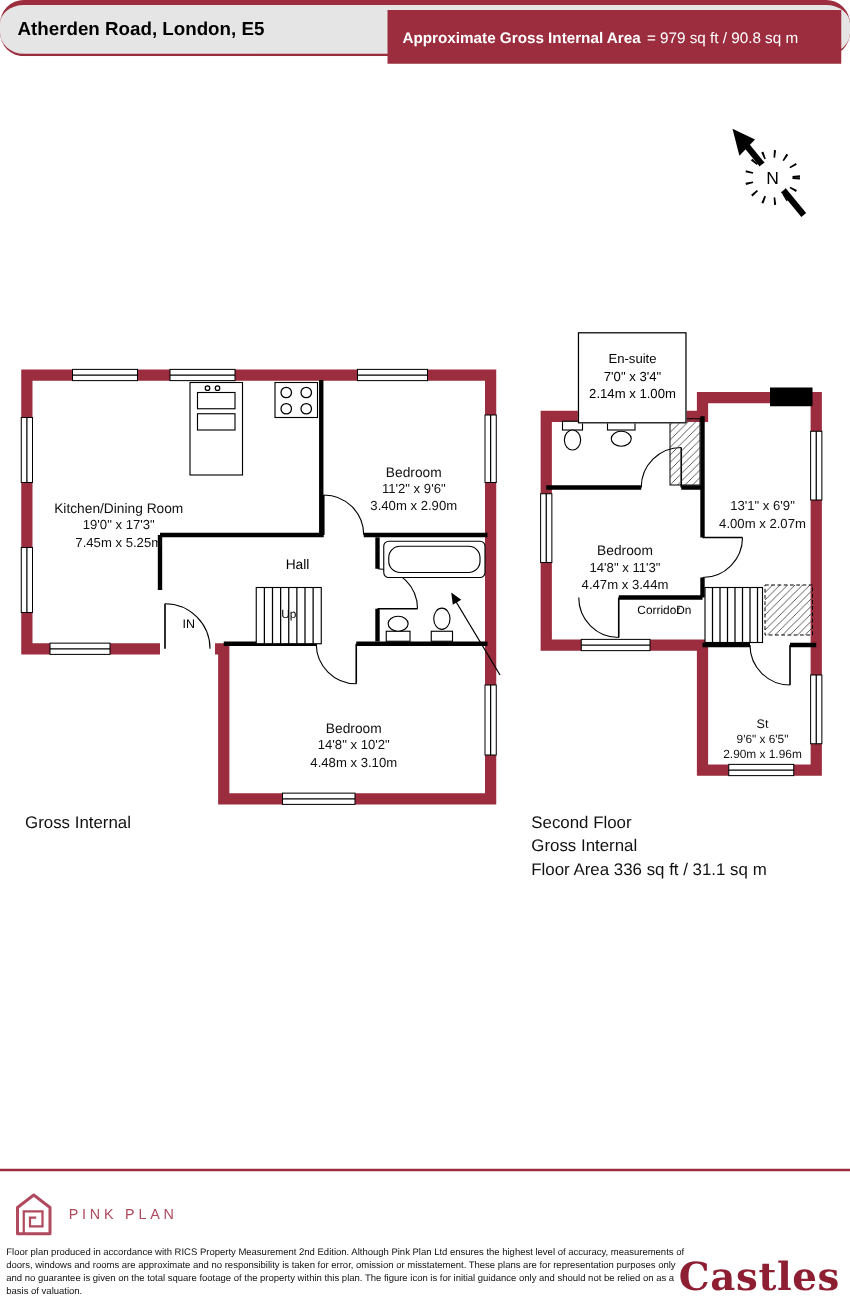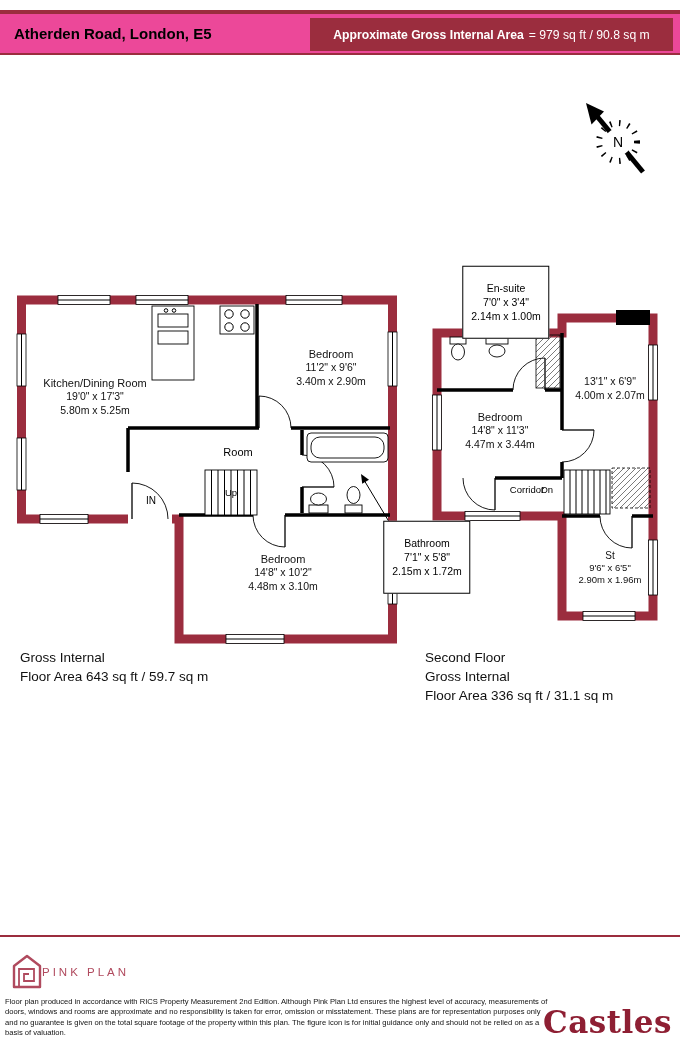--- a/index.html
+++ b/index.html
@@ -3,51 +3,52 @@
 <meta charset="utf-8">
 <style>
   * { margin:0; padding:0; box-sizing:border-box; }
   html,body { background:#fff; }
   .page {
     position:relative; width:680px; height:1048px; background:#fff;
     font-family:"Liberation Sans", sans-serif; color:#000; overflow:hidden;
   }
   
   .header {
-    position:absolute; top:10px; left:0; width:680px; height:45px;
+    position:absolute; top:0; left:0; width:680px; height:45px;
     border-top:4px solid var(--wall,#9b2d3e);
     border-bottom:2px solid var(--wall,#9b2d3e);
-    background:#ec4899;
+    background:#e5e5e5;
+    border-radius:19px;
   }
   .address {
     position:absolute; left:14px; top:11px;
     font-size:15px; font-weight:bold; color:#000;
   }
   .area-box {
-    position:absolute; left:310px; right:7px; top:4px; height:33px;
+    position:absolute; left:310px; right:7px; top:4px; height:43px;
     background:var(--wall,#9b2d3e); color:#fff;
     display:flex; align-items:center; padding:0 12px;
-    font-size:12.2px; white-space:nowrap;justify-content:center;
+    font-size:12.2px; white-space:nowrap;
   }
   .area-box .lbl { font-weight:bold; margin-right:5px; }
   
   .plan-svg { position:absolute; left:0; top:0; }
   .wall { fill:none; stroke:var(--wall,#9b2d3e); stroke-width:9; }
   .iw   { fill:none; stroke:#000; stroke-width:3.5; }
   .thin { fill:none; stroke:#000; stroke-width:1; }
   .leaf { fill:none; stroke:#000; stroke-width:1.3; }
   .arc  { fill:none; stroke:#000; stroke-width:0.9; }
   .win  { fill:#fff; stroke:#000; stroke-width:0.8; }
   .fix  { fill:#fff; stroke:#000; stroke-width:0.9; }
   .hatch{ fill:url(#hatch); stroke:#000; stroke-width:0.8; }
   
   .room-label {
     position:absolute; transform:translate(-50%,-50%);
     text-align:center; font-size:10.5px; line-height:1.3;
-    color:#111; white-space:nowrap;
+    color:#111; white-space:nowrap;margin-top:24px;
   }
   .room-label .rn { font-size:11px; }
   .room-label.small { font-size:9.5px; }
   .room-label.small .rn { font-size:10px; }
   .callout {
     position:absolute; transform:translate(-50%,-50%);
     border:1px solid #000; background:#fff; padding:14px 8px;
     text-align:center; font-size:10.5px; line-height:1.35; white-space:nowrap;
   }
   .tag {
@@ -57,21 +58,21 @@
   .tag.hall { font-size:11px; }
   .tag.in { font-weight:normal; font-size:10px; }
   .caption { position:absolute; font-size:13.5px; line-height:1.42; color:#111; }
   
   .footer-rule {
     position:absolute; left:0; top:935px; width:680px; height:2px;
     background:var(--wall,#9b2d3e);
   }
   .pinkplan {
     position:absolute; left:12px; top:954px;
-    display:flex; align-items:center; 
+    display:flex; align-items:center; gap:13px;
   }
   .pinkplan .brand {
     color:var(--pink,#b04a5e); font-size:11.5px; letter-spacing:3px; font-weight:500;
   }
   .disclaimer {
     position:absolute; left:5px; top:997px; width:548px;
     font-size:7.6px; line-height:1.38; color:#111;
   }
   .castles {
     position:absolute; right:8px; top:988px;
@@ -231,44 +232,39 @@
       <g>
         <rect class="fix" x="486" y="337" width="22" height="7"></rect>
         <ellipse class="fix" cx="497" cy="351" rx="8" ry="6"></ellipse>
       </g>
     </g>
   </svg>
 
   <div class="room-label" style="left:95px; top:397px">
     <div class="rn">Kitchen/Dining Room</div>
     <div>19'0" x 17'3"</div>
-    <div>5.80m x 5.25m</div>
+    <div>7.45m x 5.25m</div>
   </div>
 
   <div class="room-label" style="left:331px; top:368px">
     <div class="rn">Bedroom</div>
     <div>11'2" x 9'6"</div>
     <div>3.40m x 2.90m</div>
   </div>
 
-  <div class="tag hall" style="left:238px; top:452px">Room</div>
+  <div class="tag hall" style="left:238px; top:452px">Hall</div>
   <div class="tag in" style="left:151px; top:500px">IN</div>
   <div class="tag" style="left:231px; top:492px">Up</div>
 
   <div class="room-label" style="left:283px; top:573px">
     <div class="rn">Bedroom</div>
     <div>14'8" x 10'2"</div>
     <div>4.48m x 3.10m</div>
   </div>
 
-  <div class="callout" style="left:427px; top:557px">
-    <div>Bathroom</div>
-    <div>7'1" x 5'8"</div>
-    <div>2.15m x 1.72m</div>
-  </div>
 
   <div class="callout" style="left:506px; top:302px">
     <div>En-suite</div>
     <div>7'0" x 3'4"</div>
     <div>2.14m x 1.00m</div>
   </div>
 
   <div class="room-label" style="left:500px; top:431px">
     <div class="rn">Bedroom</div>
     <div>14'8" x 11'3"</div>
@@ -284,21 +280,20 @@
   <div class="tag" style="left:547px; top:489px">Dn</div>
 
   <div class="room-label small" style="left:610px; top:568px">
     <div class="rn">St</div>
     <div>9'6" x 6'5"</div>
     <div>2.90m x 1.96m</div>
   </div>
 
   <div class="caption" style="left:20px; top:648px">
     <div>Gross Internal</div>
-    <div>Floor Area 643 sq ft / 59.7 sq m</div>
   </div>
   <div class="caption" style="left:425px; top:648px">
     <div>Second Floor</div>
     <div>Gross Internal</div>
     <div>Floor Area 336 sq ft / 31.1 sq m</div>
   </div>
 
   <div class="footer-rule"></div>
 
   <div class="pinkplan">

